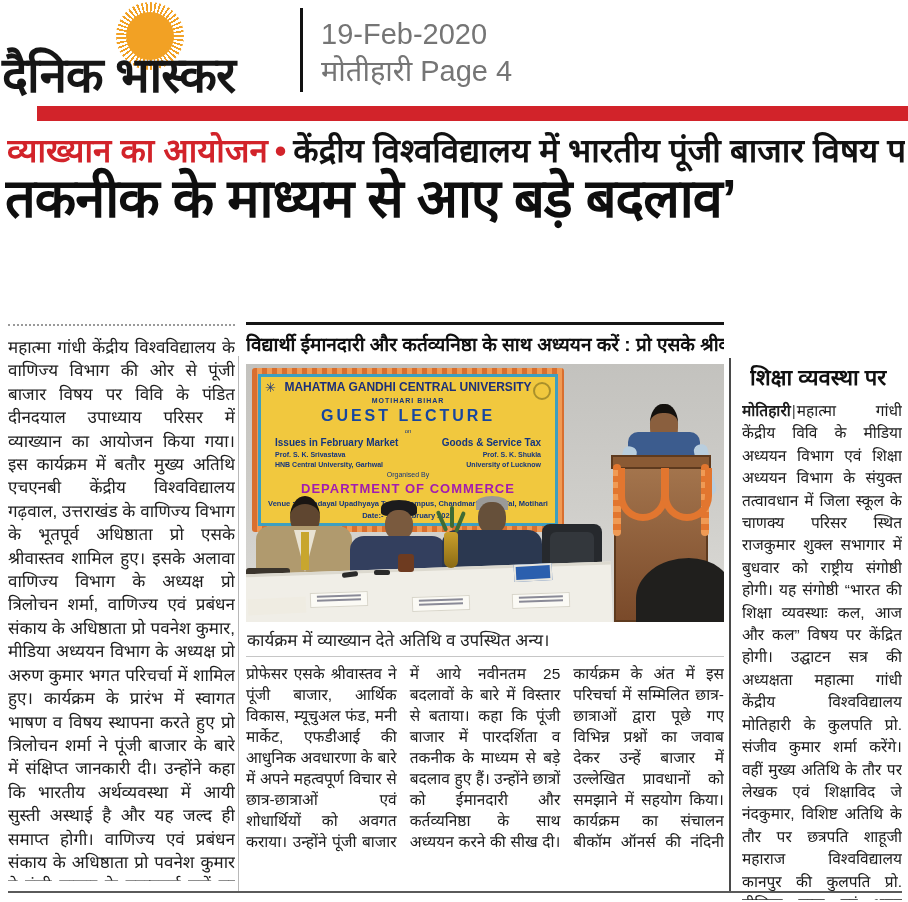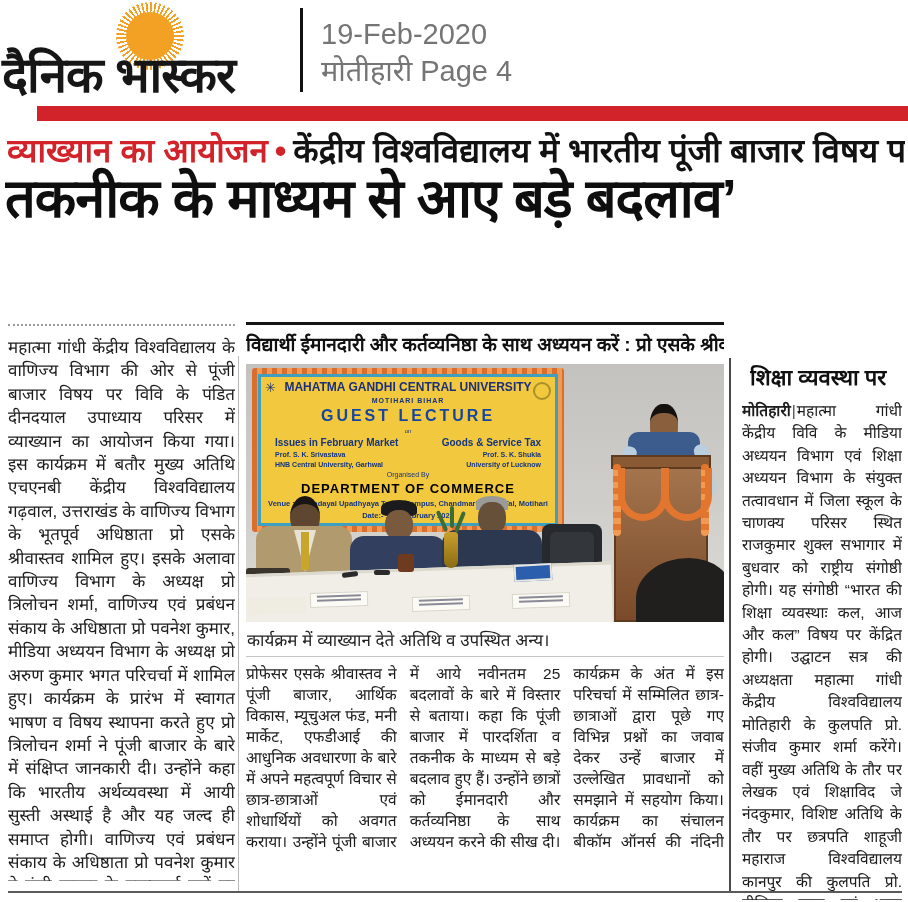--- a/index.html
+++ b/index.html
@@ -67,21 +67,21 @@
       color:#15357f;text-align:center;padding:3px 4px;position:relative;
       display:flex;flex-direction:column;justify-content:space-between;}
   .b-title{font-size:12px;font-weight:800;color:#1c2f7a;}
   .b-subt{font-size:7px;font-weight:700;letter-spacing:1px;}
   .b-event{font-size:16px;font-weight:800;color:#1646a0;letter-spacing:3px;}
   .b-on{font-size:6px;}
   .b-row{display:flex;justify-content:space-between;padding:0 10px;}
   .b-topic{font-size:10px;font-weight:800;}
   .b-small{font-size:7px;font-weight:700;}
   .b-org{font-size:7px;}
-  .b-dept{font-size:13px;font-weight:800;letter-spacing:1px;color:#000000;}
+  .b-dept{font-size:13px;font-weight:800;letter-spacing:1px;color:#a21caf;}
   .b-venue,.b-date{font-size:7.5px;font-weight:700;}
   .b-star{position:absolute;left:4px;top:3px;font-size:13px;color:#16337e;}
   .b-emblem{position:absolute;right:4px;top:5px;width:14px;height:14px;border:2px solid #7a6a1f;border-radius:50%;opacity:.6;}
 
   .person{position:absolute;z-index:2;}
   .g1{left:10px;top:132px;width:96px;height:126px;}
   .g1 .head{position:absolute;left:34px;top:0;width:30px;height:34px;background:#5f4630;border-top:8px solid #191512;border-radius:50%;}
   .g1 .torso{position:absolute;left:0;top:30px;width:96px;height:96px;background:#b09a6e;border-radius:14px 14px 0 0;}
   .g1 .shirt{position:absolute;left:38px;top:34px;width:22px;height:42px;background:#e8e2d2;clip-path:polygon(0 0,100% 0,50% 100%);}
   .g1 .tie{position:absolute;left:45px;top:36px;width:8px;height:38px;background:#c8a62e;}

